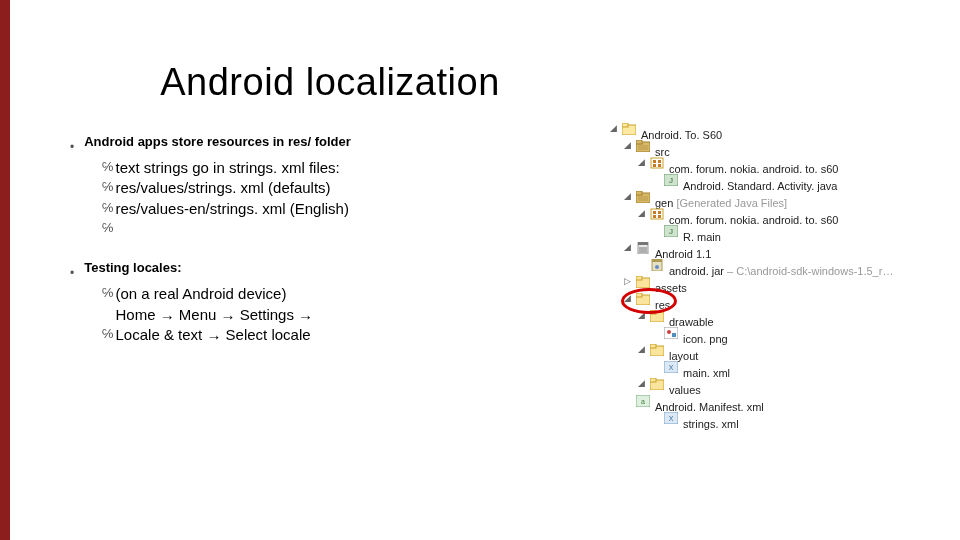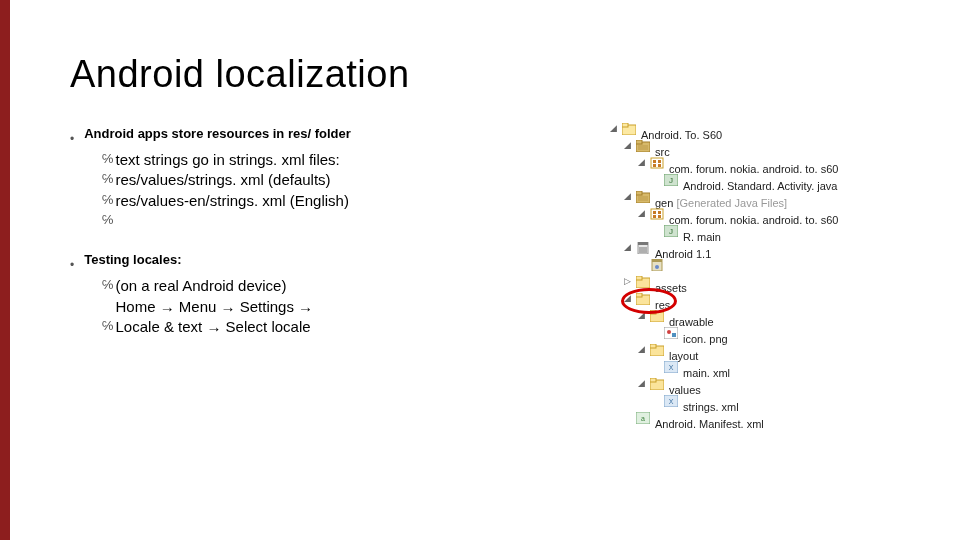--- a/index.html
+++ b/index.html
@@ -14,22 +14,23 @@
   }
   .bar-left {
     position: absolute;
     left: 0; top: 0;
     width: 10px; height: 540px;
     background: #8d1e1e;
   }
   .content {
     position: absolute;
     left: 70px;
-    top: 53px;
+    top: 61px;
     width: 520px;
+    text-align: center;
   }
   .title {
     font-size: 38px;
     font-weight: 400;
     letter-spacing: 0.5px;
     margin-bottom: 30px;
   }
   .bullet {
     display: flex;
     align-items: flex-start;
@@ -249,20 +250,21 @@
     </div>
     <div class="row i2">
       <span class="twisty blank">▷</span>
       <span class="ico">
         <svg width="14" height="12">
           <rect x="2" y="0" width="10" height="12" fill="#e6e0c5" stroke="#ad9a55"></rect>
           <rect x="2" y="0" width="10" height="3" fill="#ad9a55"></rect>
           <circle cx="7" cy="8" r="2" fill="#6b89c9"></circle>
         </svg>
       </span>
+      <span class="lbl">android. jar<span class="muted"> – C:\android-sdk-windows-1.5_r…</span></span>
     </div>
     <div class="row i1">
       <span class="twisty">▷</span>
       <span class="ico">
         <svg width="14" height="12">
           <rect x="0" y="2" width="14" height="10" fill="#fbe49b" stroke="#caa02a"></rect>
           <rect x="0" y="0" width="6" height="4" fill="#fbe49b" stroke="#caa02a"></rect>
         </svg>
       </span>
       <span class="lbl">assets</span>
@@ -321,34 +323,34 @@
     <div class="row i2">
       <span class="twisty">◢</span>
       <span class="ico">
         <svg width="14" height="12">
           <rect x="0" y="2" width="14" height="10" fill="#fbe49b" stroke="#caa02a"></rect>
           <rect x="0" y="0" width="6" height="4" fill="#fbe49b" stroke="#caa02a"></rect>
         </svg>
       </span>
       <span class="lbl">values</span>
     </div>
+    <div class="row i1">
+      <span class="twisty blank">▷</span>
+      <span class="ico">
+        <svg width="14" height="12">
+          <rect x="0" y="0" width="14" height="12" fill="#e0f0e0" stroke="#7aae7a"></rect>
+          <text x="7" y="9" font-size="7" text-anchor="middle" fill="#3b803b" font-family="Arial">a</text>
+        </svg>
+      </span>
+      <span class="lbl">Android. Manifest. xml</span>
+    </div>
     <div class="row i3">
       <span class="twisty blank">▷</span>
       <span class="ico">
         <svg width="14" height="12">
           <rect x="0" y="0" width="14" height="12" fill="#dbe8f5" stroke="#7da3c9"></rect>
           <text x="7" y="9" font-size="7" text-anchor="middle" fill="#3b6fa0" font-family="Arial">X</text>
         </svg>
       </span>
       <span class="lbl">strings. xml</span>
     </div>
-    <div class="row i1">
-      <span class="twisty blank">▷</span>
-      <span class="ico">
-        <svg width="14" height="12">
-          <rect x="0" y="0" width="14" height="12" fill="#e0f0e0" stroke="#7aae7a"></rect>
-          <text x="7" y="9" font-size="7" text-anchor="middle" fill="#3b803b" font-family="Arial">a</text>
-        </svg>
-      </span>
-      <span class="lbl">Android. Manifest. xml</span>
-    </div>
   </div>
 <div class="circle"></div>
 
 </body></html>

